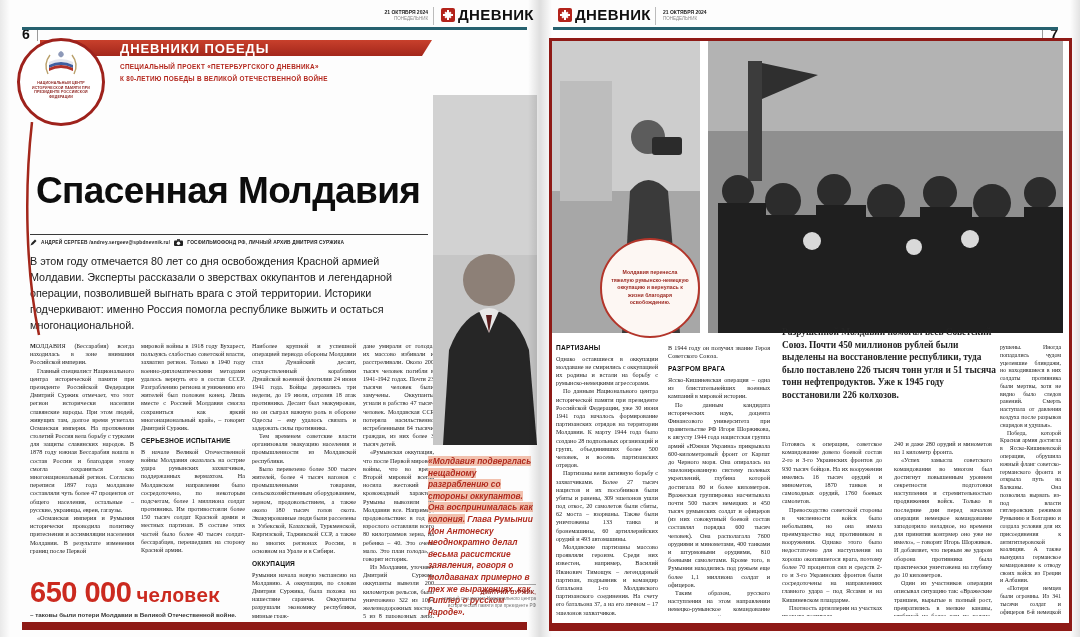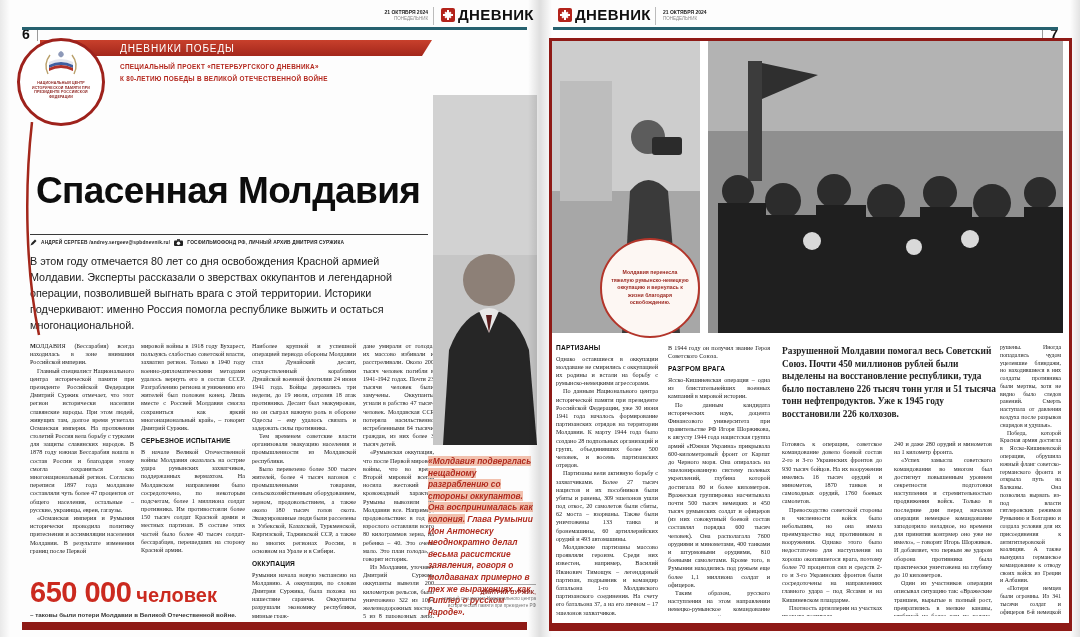--- a/index.html
+++ b/index.html
@@ -21,21 +21,21 @@
   .hdr-date2{font-weight:400;font-size:4.5px;color:#8a8a8a;line-height:1.3;}
   .vline{width:1px;height:18px;background:#bcbcbc;}
   .teal-rule{height:3px;background:#26616f;}
   .brand{display:flex;align-items:center;gap:3px;}
   .brand-name{font-weight:900;font-size:15px;letter-spacing:.4px;color:#101010;}
 
   
   #ribbon{left:40px;top:40px;width:392px;height:16px;display:flex;align-items:center;
     background:linear-gradient(180deg,#c8402c,#a3271b);
     clip-path:polygon(0 0,100% 0,calc(100% - 10px) 100%,0 100%);}
-  #ribbon span{color:#fff;font-weight:400;font-size:10px;letter-spacing:.9px;padding-left:80px;}
+  #ribbon span{color:#fff;font-weight:700;font-size:13px;letter-spacing:.9px;padding-left:80px;}
   #proj-sub{left:120px;top:61px;font-weight:700;font-size:6.4px;line-height:1.8;color:#b3271d;letter-spacing:.3px;}
 
   
   #badge{left:17px;top:38px;width:88px;height:88px;border-radius:50%;background:#fff;
     border:3px solid #9e221c;z-index:4;text-align:center;box-sizing:border-box;}
   #badge-text{font-size:3.55px;font-weight:700;color:#8e2420;line-height:1.3;letter-spacing:.15px;
     padding:1px 8px 0;}
   #badge svg{margin-top:9px;}
   #badge-tail{left:22px;top:122px;z-index:1;}
 
@@ -56,21 +56,21 @@
   .sec-h{font-family:"Liberation Sans",sans-serif;font-weight:700;font-size:6.6px;color:#111;
     margin:5px 0 2px;letter-spacing:.2px;text-indent:0;}
   #lcol1{left:30px;top:342px;width:104px;height:232px;}
   #lcol2{left:141px;top:342px;width:104px;height:232px;}
   #lcol3{left:252px;top:342px;width:104px;height:276px;}
   #lcol4{left:363px;top:342px;width:71px;height:276px;}
 
   
   #stat{left:30px;top:576px;width:240px;}
   #stat-number{font-weight:900;font-size:29px;color:#cb2a1f;letter-spacing:-.5px;}
-  #stat-unit{font-family:Liberation Sans, sans-serif;font-weight:700;font-size:20px;color:#cb2a1f;margin-left:5px;}
+  #stat-unit{font-family:Liberation Mono, monospace;font-weight:700;font-size:20px;color:#cb2a1f;margin-left:5px;}
   #stat-caption{margin-top:2px;font-weight:700;font-size:6.2px;line-height:1.35;color:#333;}
 
   
   #photo-surzhik{left:433px;top:95px;width:104px;height:350px;overflow:hidden;
     background:linear-gradient(180deg,#cfcfcf 0%,#c2c2c2 40%,#a9a9a9 100%);}
   #quote{left:428px;top:456px;width:108px;font-style:italic;font-weight:700;font-size:8.4px;
     line-height:1.38;color:#b02c1f;}
   #quote .hl{background:#f2c1ae;box-decoration-break:clone;-webkit-box-decoration-break:clone;}
   #quote-attr{left:428px;top:584px;width:108px;text-align:right;border-top:1px solid #aaa;padding-top:4px;}
   #quote-name{font-weight:700;font-size:5.4px;color:#8f1f18;letter-spacing:.2px;}
@@ -83,21 +83,21 @@
     background:#fff;box-sizing:content-box;}
   #rphotos{left:552px;top:41px;width:511px;height:292px;display:flex;gap:8px;background:#fff;}
   .ph{height:100%;overflow:hidden;}
   #phL{width:148px;background:linear-gradient(180deg,#d8d8d8,#b9b9b9 55%,#8f8f8f);}
   #phR{flex:1;background:linear-gradient(180deg,#9d9d9d,#7d7d7d 60%,#565656);}
   #circle-cap{left:600px;top:238px;width:100px;height:100px;border-radius:50%;background:#fdf7f3;
     border:2px solid #b3352a;z-index:5;display:flex;align-items:center;justify-content:center;
     text-align:center;box-sizing:border-box;}
   #circle-cap div{font-size:5.2px;font-weight:700;line-height:1.45;color:#9c2a22;padding:0 9px;}
 
-  #rcaption{left:782px;top:345px;width:214px;font-family:"Liberation Serif",serif;font-weight:700;
+  #rcaption{left:782px;top:326px;width:214px;font-family:"Liberation Serif",serif;font-weight:700;
     font-size:9.4px;line-height:1.33;color:#242424;}
   #rcol1{left:556px;top:344px;width:102px;height:272px;}
   #rcol2{left:668px;top:344px;width:102px;height:272px;}
   #rcol3{left:782px;top:440px;width:100px;height:176px;}
   #rcol4{left:894px;top:440px;width:98px;height:176px;}
   #rcol5{left:1000px;top:344px;width:61px;height:272px;font-size:5.9px;}
 </style>
 </head>
 <body>
 

